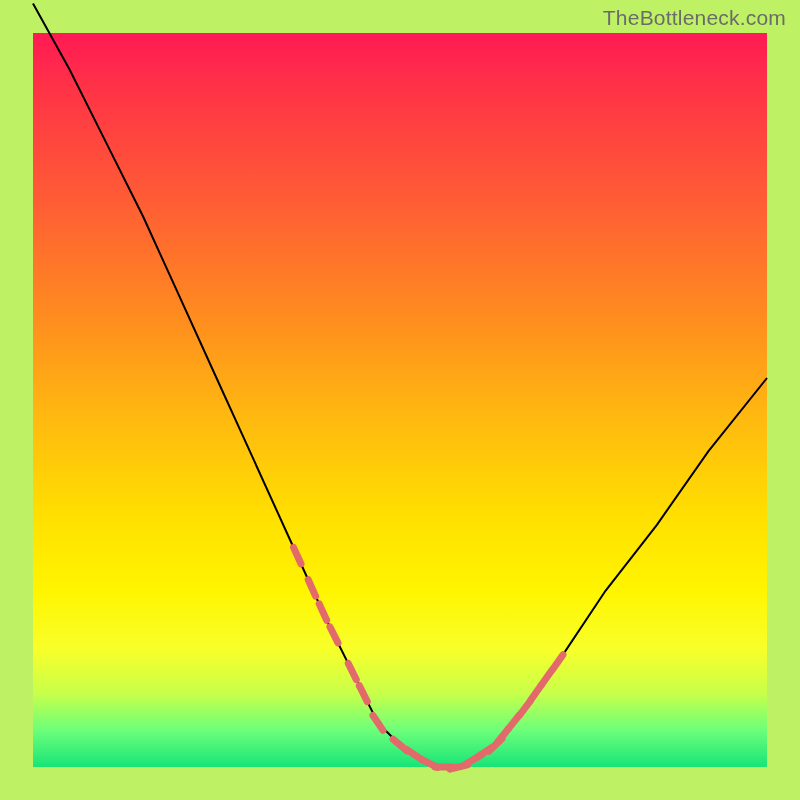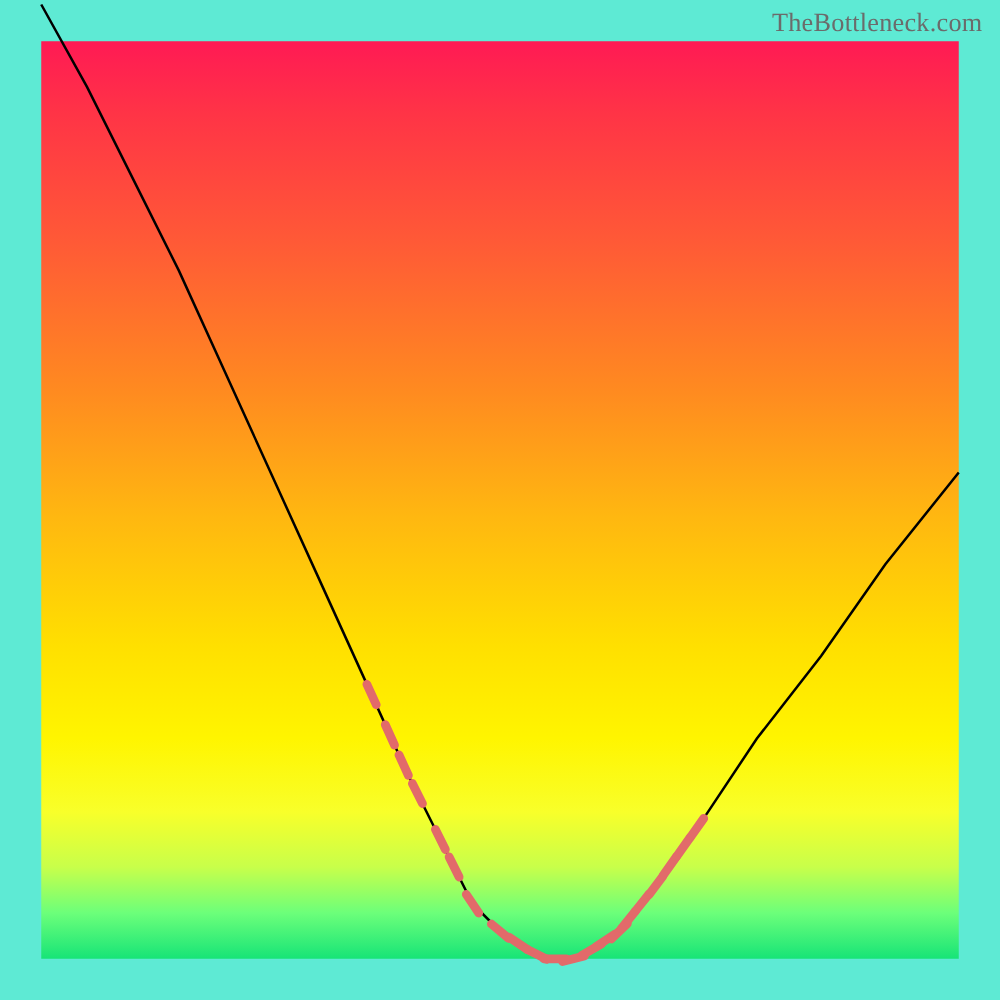--- a/index.html
+++ b/index.html
@@ -10,22 +10,21 @@
     background: #000;
     overflow: hidden;
     font-family: Arial, Helvetica, sans-serif;
   }
   .frame {
     position: absolute;
     left: 0;
     top: 0;
     width: 800px;
     height: 800px;
-    background: #5eead4;
-    font-family: Liberation Serif, serif;
+    background: #bef264;
   }
   .plot-area {
     position: absolute;
     left: 33px;
     top: 33px;
     width: 734px;
     height: 734px;
     
     background: linear-gradient(to bottom,
       #ff1a54 0%,

